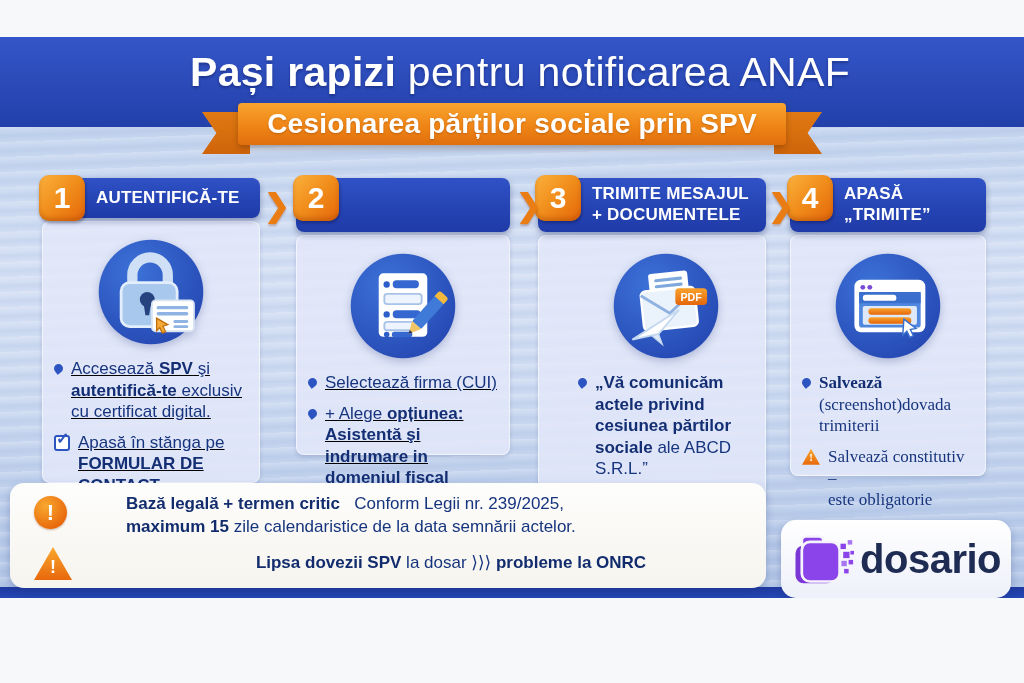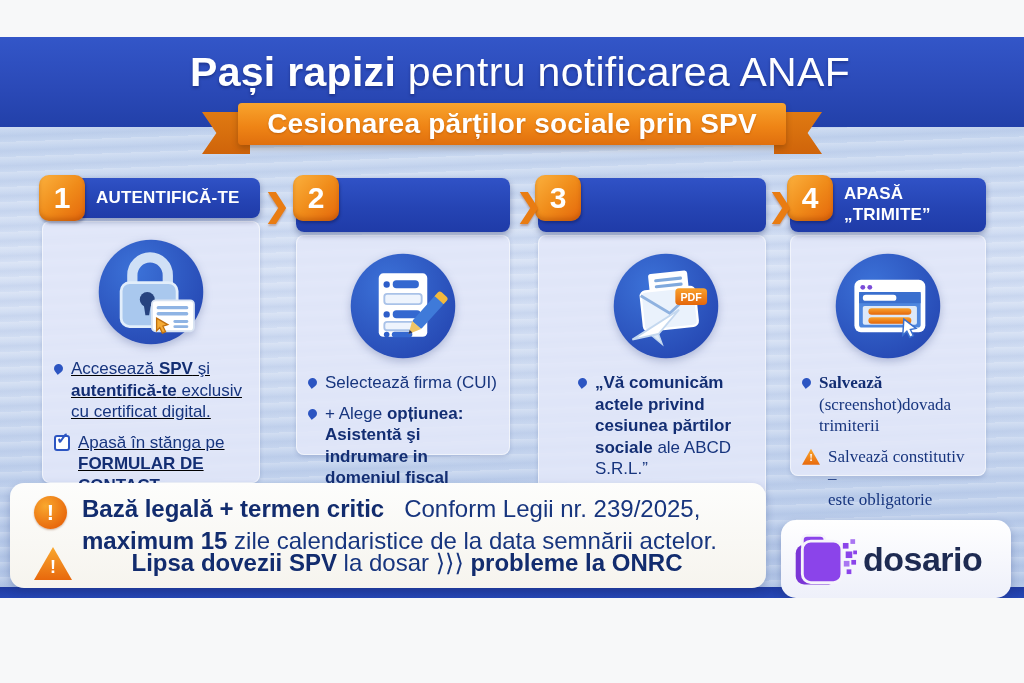--- a/index.html
+++ b/index.html
@@ -66,36 +66,36 @@
   .arrow { position:absolute; top:150px; font-size:31px; font-weight:700; color:#e97c12;
     text-shadow:0 2px 2px rgba(120,40,0,.30); z-index:3; }
 
   
   .notice { position:absolute; left:10px; top:446px; width:756px; height:105px; border-radius:14px;
     background:linear-gradient(180deg,#fdfdfc 0%,#f6f4ee 100%);
     box-shadow:0 4px 9px rgba(30,50,120,.28); z-index:2; }
   .notice-row { position:absolute; display:flex; gap:15px; align-items:flex-start; }
   .notice-row.r1 { left:24px; top:10px; }
   .notice-row.r2 { left:24px; top:64px; align-items:center;text-align:center; }
-  .notice-text { width:640px; font-size:24px; line-height:1.34; color:#17357e; white-space:pre-line; }
+  .notice-text { width:640px; font-size:17px; line-height:1.34; color:#17357e; white-space:pre-line;margin-left:44px; }
   .notice-text b { font-weight:700; color:#122c6e; }
   .ic-exclaim { width:33px; height:33px; border-radius:50%; flex:none; margin-top:3px;
     background:radial-gradient(circle at 35% 30%,#f9a82e,#e8680c 75%);
     display:flex; align-items:center; justify-content:center;
     color:#fff; font-size:22px; font-weight:700; box-shadow:0 1px 2px rgba(120,50,0,.35); }
   .ic-triangle { width:38px; height:33px; flex:none; background:linear-gradient(180deg,#f9a82e,#e8680c);
     clip-path:polygon(50% 0,100% 100%,0 100%); position:relative; }
   .ic-triangle::after { content:"!"; position:absolute; left:0; right:0; bottom:2px; text-align:center;
     color:#fff; font-size:18px; font-weight:700; }
 
   
   .brand { position:absolute; left:781px; top:483px; width:230px; height:78px; border-radius:15px;
     background:linear-gradient(180deg,#ffffff 0%,#eef0fa 100%);
     box-shadow:0 4px 9px rgba(30,50,120,.30); display:flex; align-items:center; gap:6px; padding:6px 10px; z-index:5; }
-  .brand-name { font-size:34px; font-weight:700; color:#1e2b52; letter-spacing:-.5px; }
+  .brand-name { font-size:40px; font-weight:700; color:#1e2b52; letter-spacing:-.5px; }
 
   .bottom-edge { position:absolute; left:0; bottom:0; width:100%; height:11px;
     background:linear-gradient(180deg,#1f3aa0,#2647b5); z-index:1; }
 </style>
 </head>
 <body>
 
 <div class="stage">
   <div class="poster">
 
@@ -149,21 +149,21 @@
           </ul>
       </div>
     </section>
 
     <span class="arrow" style="left:264px;">❯</span>
 
     <section class="step" style="left:296px; width:214px;">
       <header class="step-head h-two">
         <span class="badge">2</span>
       </header>
-      <div class="card" style="height:220px;">
+      <div class="card" style="height:220px;text-decoration:underline;">
         <svg class="icon-circle" viewBox="0 0 120 120">
           <defs>
               <radialGradient id="g2" cx="35%" cy="30%" r="80%">
                 <stop offset="0" stop-color="#3c72d8"></stop>
                 <stop offset="1" stop-color="#2547b2"></stop>
               </radialGradient>
             </defs>
           <circle cx="60" cy="60" r="56" fill="url(#g2)"></circle>
           <rect x="34" y="25" width="52" height="68" rx="5" fill="#ffffff"></rect>
           <circle cx="42.5" cy="37" r="3.4" fill="#2d5ec9"></circle>
@@ -193,20 +193,22 @@
             </li>
           </ul>
       </div>
     </section>
 
     <span class="arrow" style="left:516px;">❯</span>
 
     <section class="step" style="left:538px; width:228px;">
       <header class="step-head h-two">
         <span class="badge">3</span>
+        <h2 class="step-title">TRIMITE MESAJUL
++ DOCUMENTELE</h2>
       </header>
       <div class="card" style="height:267px;padding-left:36px;">
         <svg class="icon-circle" viewBox="0 0 120 120">
           <defs>
             <radialGradient id="g3" cx="35%" cy="30%" r="80%">
                 <stop offset="0" stop-color="#3c72d8"></stop>
                 <stop offset="1" stop-color="#2547b2"></stop>
               </radialGradient>
             <linearGradient id="go3" x1="0" y1="0" x2="0" y2="1">
                 <stop offset="0" stop-color="#f9a12c"></stop>

